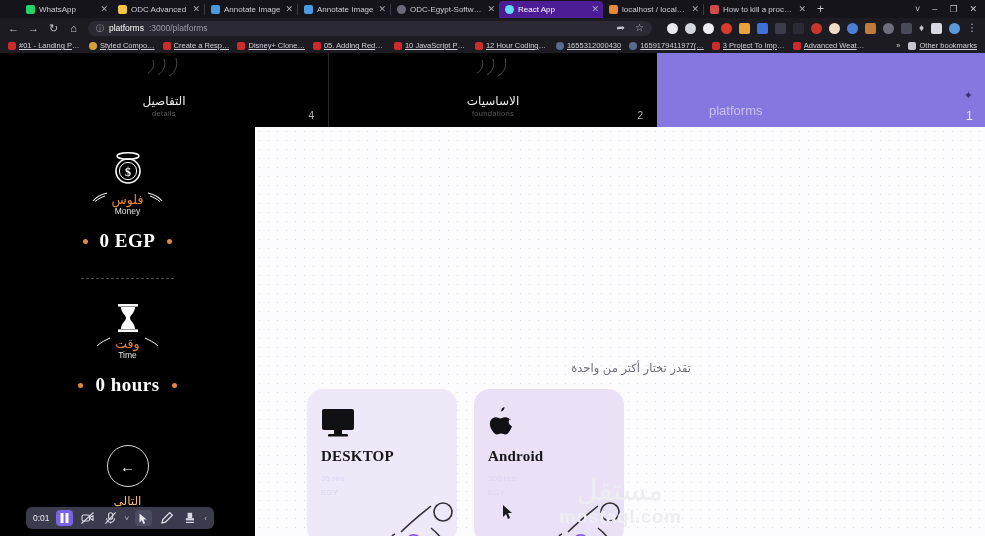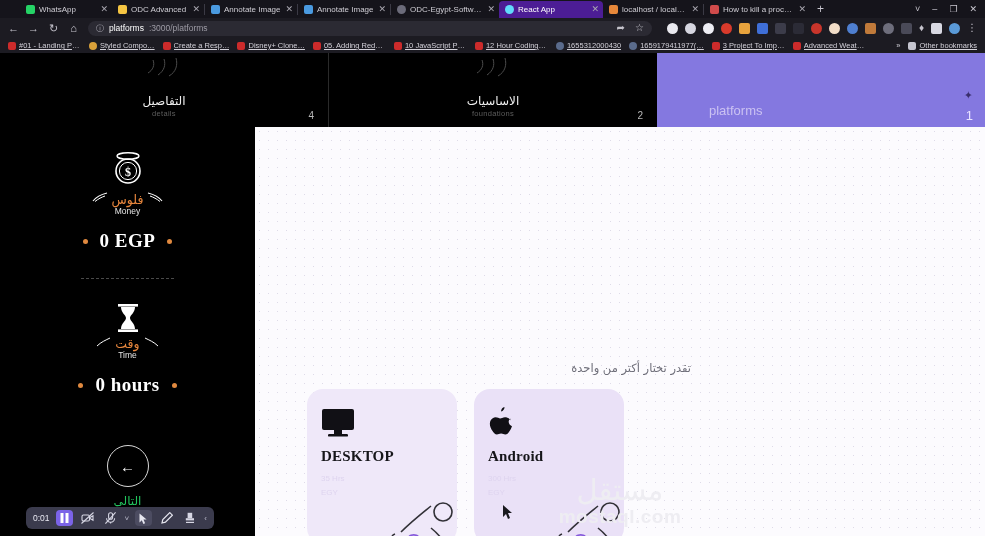--- a/index.html
+++ b/index.html
@@ -143,21 +143,21 @@
   .backarea {
     position: absolute; bottom: 28px; left: 0; width: 255px;
     display:flex; flex-direction:column; align-items:center; gap: 7px;
   }
   .backcircle {
     width: 42px; height: 42px; border-radius: 50%;
     border: 1.3px solid #d8d8d8; display:flex; align-items:center; justify-content:center;
     color:#fff; font-size: 15px;
   }
   .backlabel {
-    font-size: 12px; color:#22c55e; direction: rtl;
+    font-size: 12px; color:#fdba74; direction: rtl;
     font-family: "DejaVu Sans", sans-serif;
   }
 
   
   .content {
     flex: 1 1 auto; position: relative;
     background-color: #fcfbfe;
     background-image: radial-gradient(#dedbe8 0.7px, transparent 0.7px);
     background-size: 9px 9px;
   }

